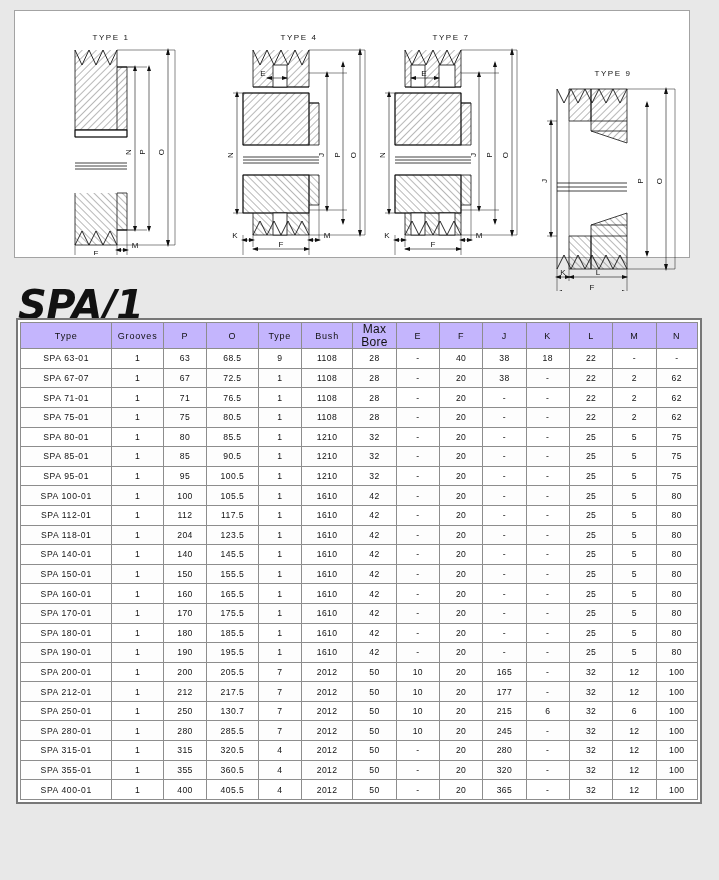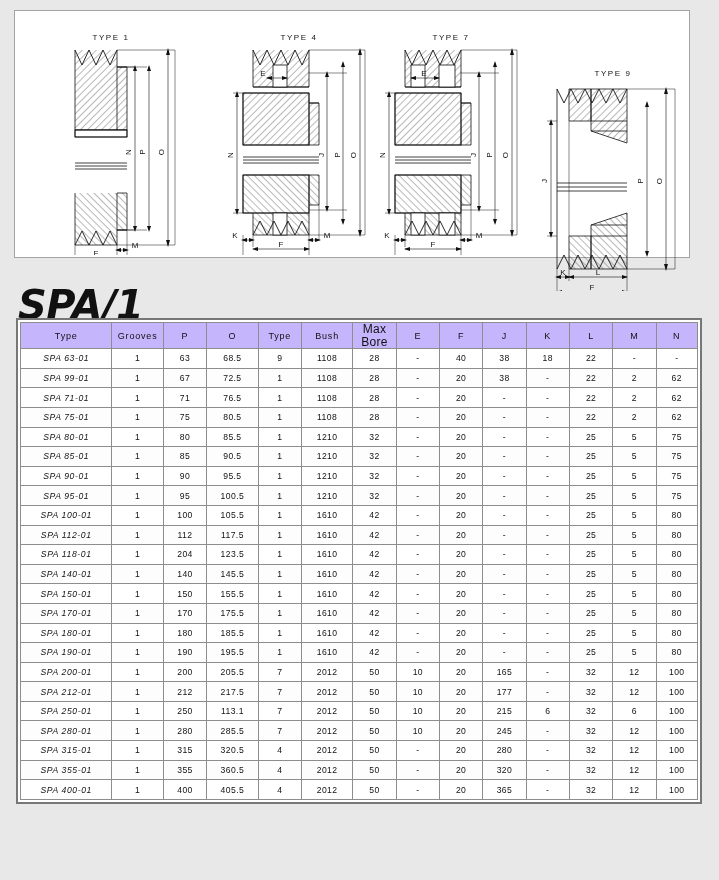--- a/index.html
+++ b/index.html
@@ -96,21 +96,20 @@
     font-size: 9px;
     letter-spacing: 0.8px;
   }
   table#spec-table thead th.two-line {
     font-size: 12px;
     line-height: 1.05;
     letter-spacing: 0.3px;
   }
   table#spec-table tbody td.type-cell {
     letter-spacing: 0.6px;
-    font-style: italic;
   }
   table#spec-table tbody tr:nth-child(even) td {
     background: #fdfdfd;
   }
 </style>
 </head>
 <body>
 
 <div id="drawings-panel">
 
@@ -483,21 +482,21 @@
           <td>28</td>
           <td>-</td>
           <td>40</td>
           <td>38</td>
           <td>18</td>
           <td>22</td>
           <td>-</td>
           <td>-</td>
         </tr>
         <tr>
-          <td class="type-cell">SPA 99-01</td>
+          <td class="type-cell">SPA 67-07</td>
           <td>1</td>
           <td>67</td>
           <td>72.5</td>
           <td>1</td>
           <td>1108</td>
           <td>28</td>
           <td>-</td>
           <td>20</td>
           <td>38</td>
           <td>-</td>
@@ -563,36 +562,20 @@
           <td>32</td>
           <td>-</td>
           <td>20</td>
           <td>-</td>
           <td>-</td>
           <td>25</td>
           <td>5</td>
           <td>75</td>
         </tr>
         <tr>
-          <td class="type-cell">SPA 90-01</td>
-          <td>1</td>
-          <td>90</td>
-          <td>95.5</td>
-          <td>1</td>
-          <td>1210</td>
-          <td>32</td>
-          <td>-</td>
-          <td>20</td>
-          <td>-</td>
-          <td>-</td>
-          <td>25</td>
-          <td>5</td>
-          <td>75</td>
-        </tr>
-        <tr>
           <td class="type-cell">SPA 95-01</td>
           <td>1</td>
           <td>95</td>
           <td>100.5</td>
           <td>1</td>
           <td>1210</td>
           <td>32</td>
           <td>-</td>
           <td>20</td>
           <td>-</td>
@@ -663,20 +646,36 @@
           <td>-</td>
           <td>25</td>
           <td>5</td>
           <td>80</td>
         </tr>
         <tr>
           <td class="type-cell">SPA 150-01</td>
           <td>1</td>
           <td>150</td>
           <td>155.5</td>
+          <td>1</td>
+          <td>1610</td>
+          <td>42</td>
+          <td>-</td>
+          <td>20</td>
+          <td>-</td>
+          <td>-</td>
+          <td>25</td>
+          <td>5</td>
+          <td>80</td>
+        </tr>
+        <tr>
+          <td class="type-cell">SPA 160-01</td>
+          <td>1</td>
+          <td>160</td>
+          <td>165.5</td>
           <td>1</td>
           <td>1610</td>
           <td>42</td>
           <td>-</td>
           <td>20</td>
           <td>-</td>
           <td>-</td>
           <td>25</td>
           <td>5</td>
           <td>80</td>
@@ -758,21 +757,21 @@
           <td>177</td>
           <td>-</td>
           <td>32</td>
           <td>12</td>
           <td>100</td>
         </tr>
         <tr>
           <td class="type-cell">SPA 250-01</td>
           <td>1</td>
           <td>250</td>
-          <td>113.1</td>
+          <td>130.7</td>
           <td>7</td>
           <td>2012</td>
           <td>50</td>
           <td>10</td>
           <td>20</td>
           <td>215</td>
           <td>6</td>
           <td>32</td>
           <td>6</td>
           <td>100</td>

